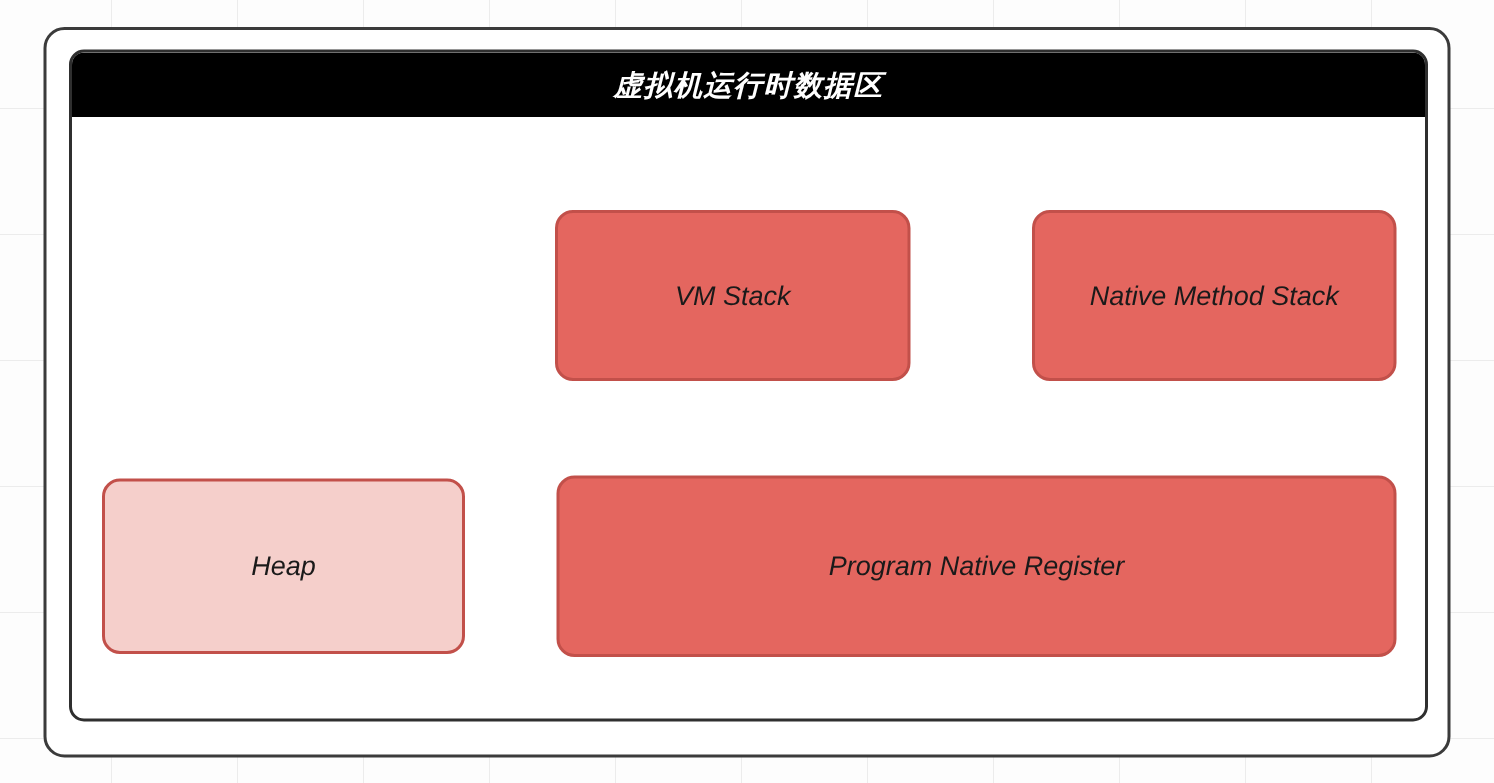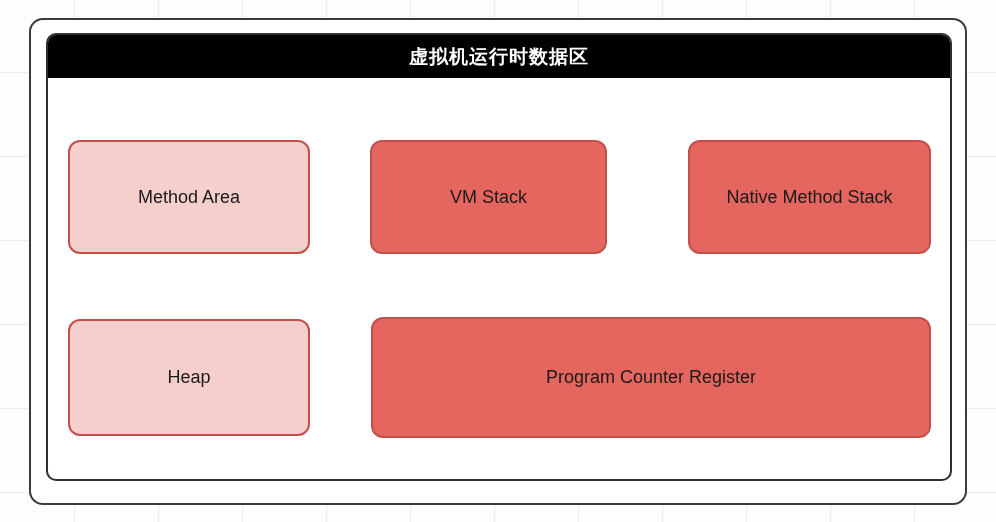--- a/index.html
+++ b/index.html
@@ -16,20 +16,21 @@
   #canvas {
     position: relative;
     width: 996px;
     height: 522px;
     background-color: #fdfdfd;
     background-image:
       linear-gradient(to right, #ececec 1px, transparent 1px),
       linear-gradient(to bottom, #ececec 1px, transparent 1px);
     background-size: 84px 84px;
     background-position: -10px -12px;
+    font-style: italic;
   }
   
   .outer-frame {
     position: absolute;
     left: 29px;
     top: 18px;
     width: 938px;
     height: 487px;
     background: #ffffff;
     border: 2px solid #3b3b3b;
@@ -91,33 +92,30 @@
 <body>
 
 <div id="canvas">
 
   <div class="outer-frame"></div>
 
   <div class="vm-container">
     <div class="vm-title">虚拟机运行时数据区</div>
   </div>
 
-  <div class="node light" id="node-method-area">
-    <span>Method Area</span>
-  </div>
 
   <div class="node dark" id="node-vm-stack">
     <span>VM Stack</span>
   </div>
 
   <div class="node dark" id="node-native-method-stack">
     <span>Native Method Stack</span>
   </div>
 
   <div class="node light" id="node-heap">
     <span>Heap</span>
   </div>
 
   <div class="node dark" id="node-pc-register">
-    <span>Program Counter Register</span>
+    <span>Program Native Register</span>
   </div>
 
 </div>
 
 </body></html>

